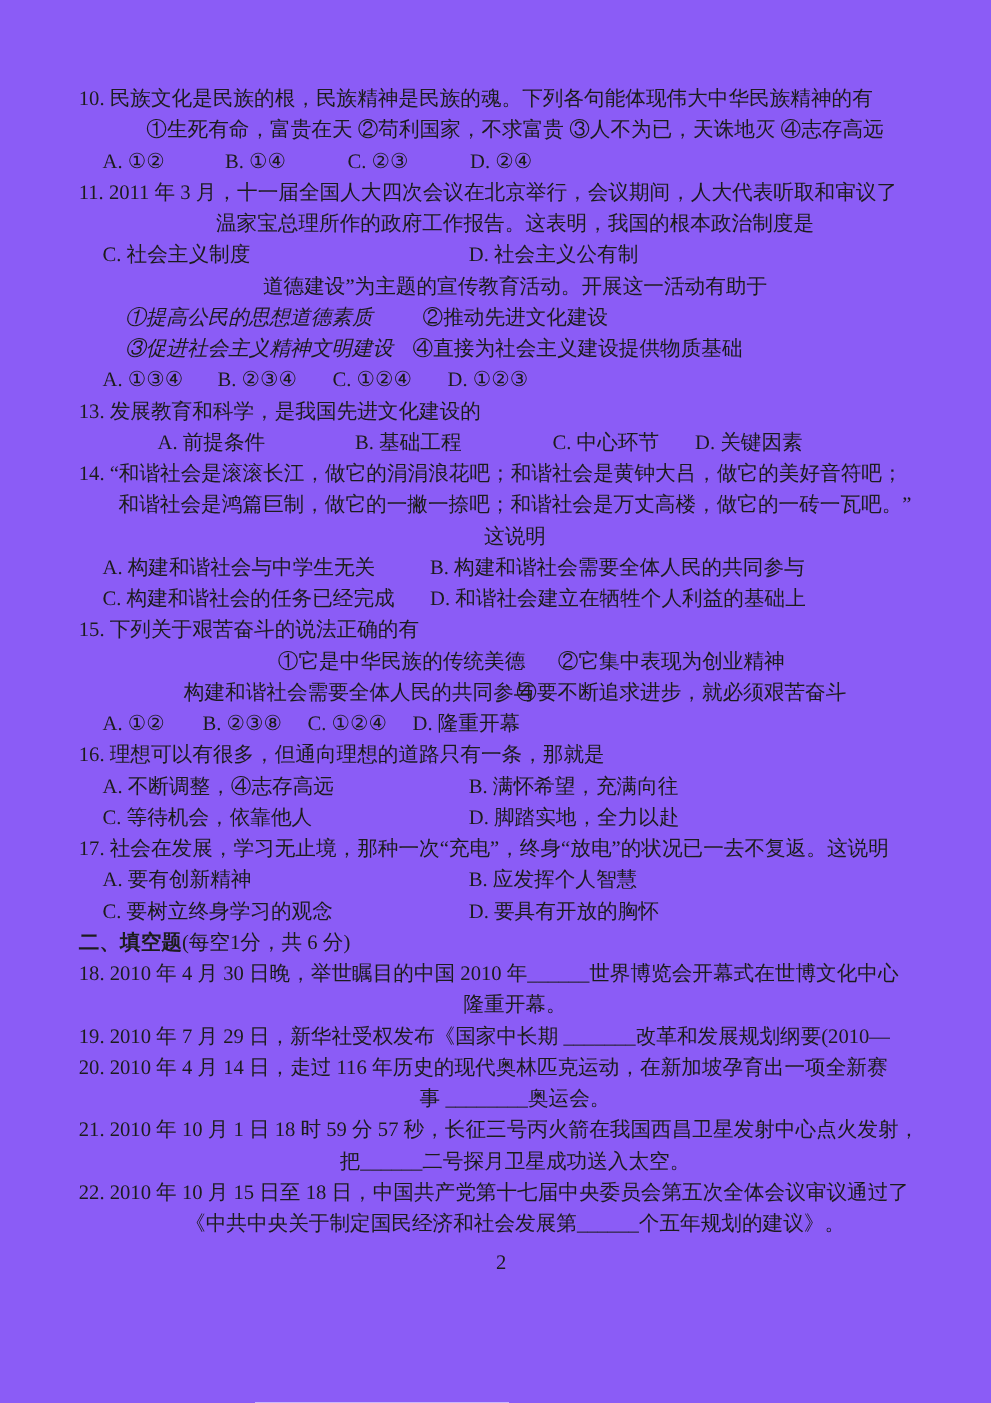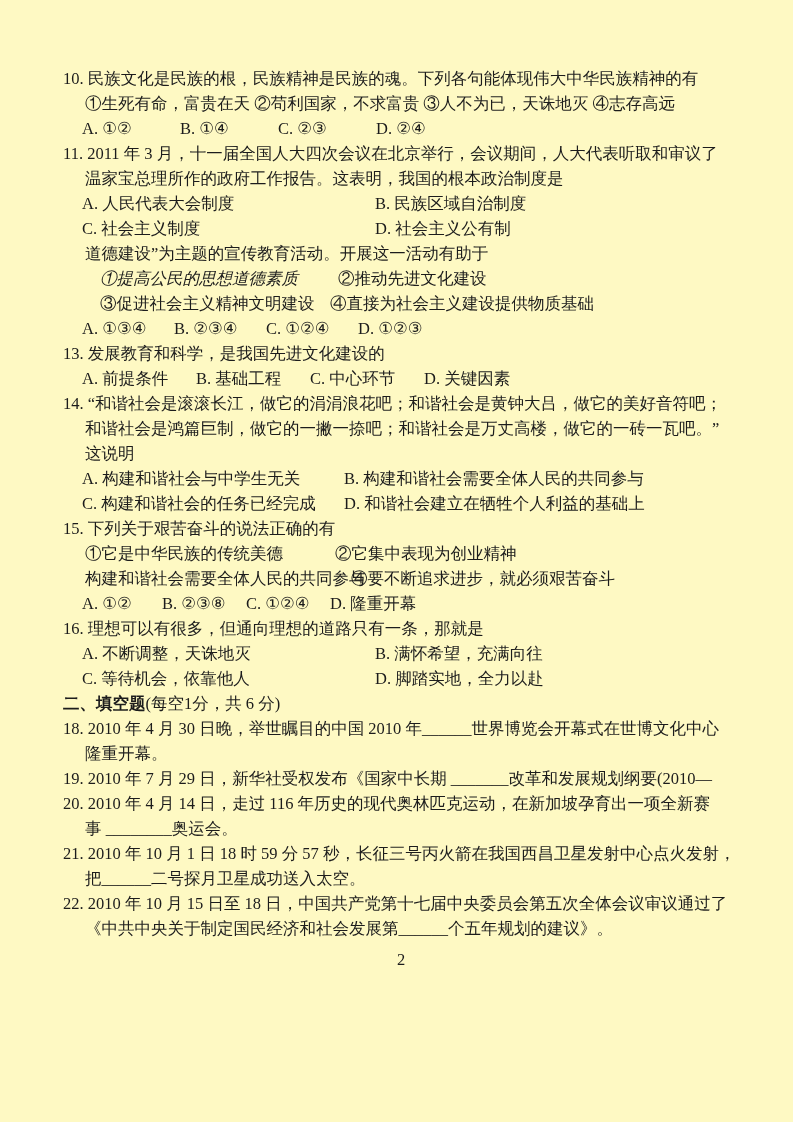--- a/index.html
+++ b/index.html
@@ -4,47 +4,47 @@
 <style>
   html, body {
     margin: 0;
     padding: 0;
     background: #ffffff;
   }
   .page {
     position: relative;
     width: 793px;
     height: 1122px;
-    background: #fef9c3;
+    background: #8b5cf6;
     font-family: "Liberation Serif", "DejaVu Serif", serif;
     font-size: 16.5px;
     color: #1c1c1c;
     overflow: hidden;
   }
   .content {
     position: absolute;
     top: 66px;
     left: 63px;
     width: 676px;
   }
   .line {
     line-height: 25px;
     height: 25px;
     white-space: nowrap;
   }
-  .ind-cont { padding-left: 22px; }
+  .ind-cont { padding-left: 22px; text-align: center; }
   .ind-opt  { padding-left: 19px; }
   .ind-sub  { padding-left: 37px; }
   .line span { display: inline-block; }
   .w80  { width: 80px;  }
   .w84  { width: 84px;  }
   .w92  { width: 92px;  }
   .w98  { width: 98px;  }
-  .w114 { width: 114px; }
-  .w230 { width: 230px; }
+  .w114 { width: 114px; margin-left: 44px; }
+  .w230 { width: 230px; font-style: italic; }
   .w238 { width: 238px; font-style: italic; }
   .w250 { width: 250px; }
   .w266 { width: 266px; }
   .w262 { width: 262px; }
   .w293 { width: 293px; }
   .bold { font-weight: bold; }
   .pagenum {
     margin-top: 6px;
     text-align: center;
     line-height: 25px;
@@ -60,23 +60,20 @@
       <div class="line">10. 民族文化是民族的根，民族精神是民族的魂。下列各句能体现伟大中华民族精神的有</div>
       <div class="line ind-cont">①生死有命，富贵在天 ②苟利国家，不求富贵 ③人不为已，天诛地灭 ④志存高远</div>
       <div class="line ind-opt">
         <span class="w98">A. ①②</span><span class="w98">B. ①④</span><span class="w98">C. ②③</span><span>D. ②④</span>
       </div>
     </div>
 
     <div>
       <div class="line">11. 2011 年 3 月，十一届全国人大四次会议在北京举行，会议期间，人大代表听取和审议了</div>
       <div class="line ind-cont">温家宝总理所作的政府工作报告。这表明，我国的根本政治制度是</div>
-      <div class="line ind-opt">
-        <span class="w293">A. 人民代表大会制度</span><span>B. 民族区域自治制度</span>
-      </div>
       <div class="line ind-opt">
         <span class="w293">C. 社会主义制度</span><span>D. 社会主义公有制</span>
       </div>
     </div>
 
     <div>
       <div class="line ind-cont">道德建设”为主题的宣传教育活动。开展这一活动有助于</div>
       <div class="line ind-sub">
         <span class="w238">①提高公民的思想道德素质</span><span>②推动先进文化建设</span>
       </div>
@@ -116,27 +113,36 @@
         <span class="w266">构建和谐社会需要全体人民的共同参与</span><span>④要不断追求进步，就必须艰苦奋斗</span>
       </div>
       <div class="line ind-opt">
         <span class="w80">A. ①②</span><span class="w84">B. ②③⑧</span><span class="w84">C. ①②④</span><span>D. 隆重开幕</span>
       </div>
     </div>
 
     <div>
       <div class="line">16. 理想可以有很多，但通向理想的道路只有一条，那就是</div>
       <div class="line ind-opt">
-        <span class="w293">A. 不断调整，天诛地灭</span><span>B. 满怀希望，充满向往</span>
+        <span class="w293">A. 不断调整，④志存高远</span><span>B. 满怀希望，充满向往</span>
       </div>
       <div class="line ind-opt">
         <span class="w293">C. 等待机会，依靠他人</span><span>D. 脚踏实地，全力以赴</span>
       </div>
     </div>
 
+    <div>
+      <div class="line">17. 社会在发展，学习无止境，那种一次“充电”，终身“放电”的状况已一去不复返。这说明</div>
+      <div class="line ind-opt">
+        <span class="w293">A. 要有创新精神</span><span>B. 应发挥个人智慧</span>
+      </div>
+      <div class="line ind-opt">
+        <span class="w293">C. 要树立终身学习的观念</span><span>D. 要具有开放的胸怀</span>
+      </div>
+    </div>
 
     <div class="line">
       <span class="bold">二、填空题</span><span>(每空1分，共 6 分)</span>
     </div>
 
     <div>
       <div class="line">18. 2010 年 4 月 30 日晚，举世瞩目的中国 2010 年______世界博览会开幕式在世博文化中心</div>
       <div class="line ind-cont">隆重开幕。</div>
     </div>
 

